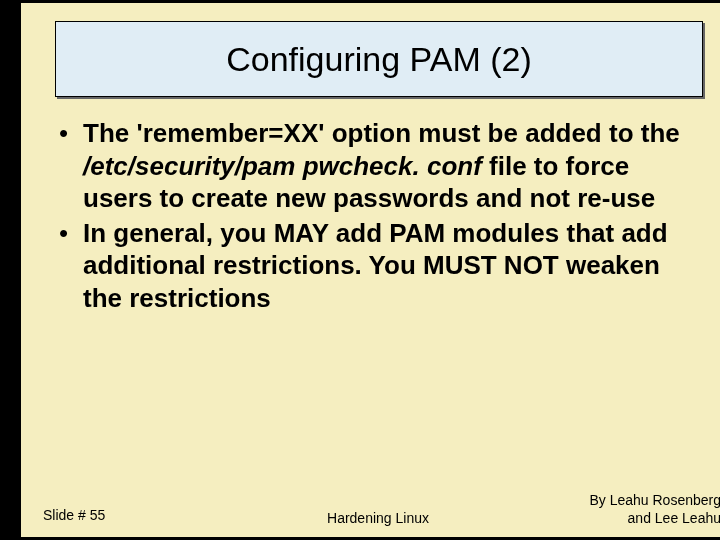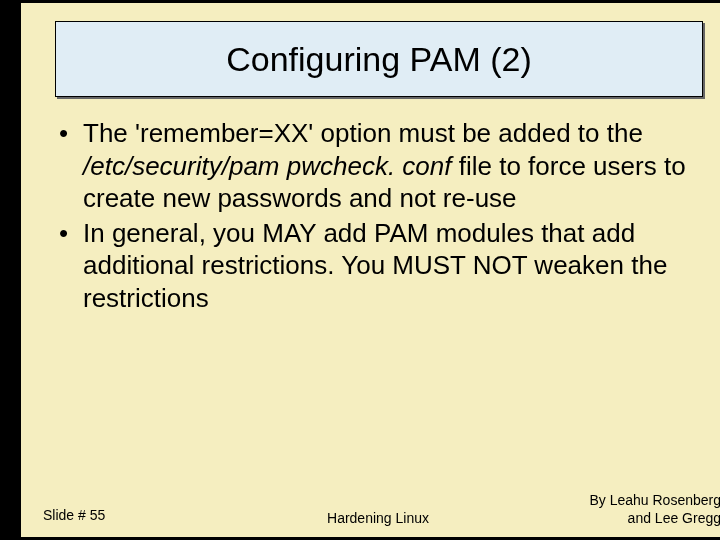--- a/index.html
+++ b/index.html
@@ -40,21 +40,21 @@
     line-height: 1.25;
   }
   .bullet {
     display: flex;
     margin-bottom: 2px;
   }
   .bullet .marker {
     width: 24px;
     flex-shrink: 0;
   }
-  .bullet .text { flex: 1; }
+  .bullet .text { flex: 1; font-weight: bold; }
   .italic { font-style: italic; }
   .footer {
     position: absolute;
     left: 0; bottom: 6px;
     width: 100%;
     height: 48px;
     font-size: 14px;
   }
   .footer-left {
     position: absolute;
@@ -98,17 +98,17 @@
     </div>
   </div>
 
   <div class="footer">
     <div class="footer-left">Slide # 55</div>
     <div class="footer-center">
       <div>Hardening Linux</div>
     </div>
     <div class="footer-right">
       <div>By Leahu Rosenberg</div>
-      <div>and Lee Gregg</div>
+      <div>and Lee Leahu</div>
     </div>
   </div>
 
 </div>
 
 </body></html>

